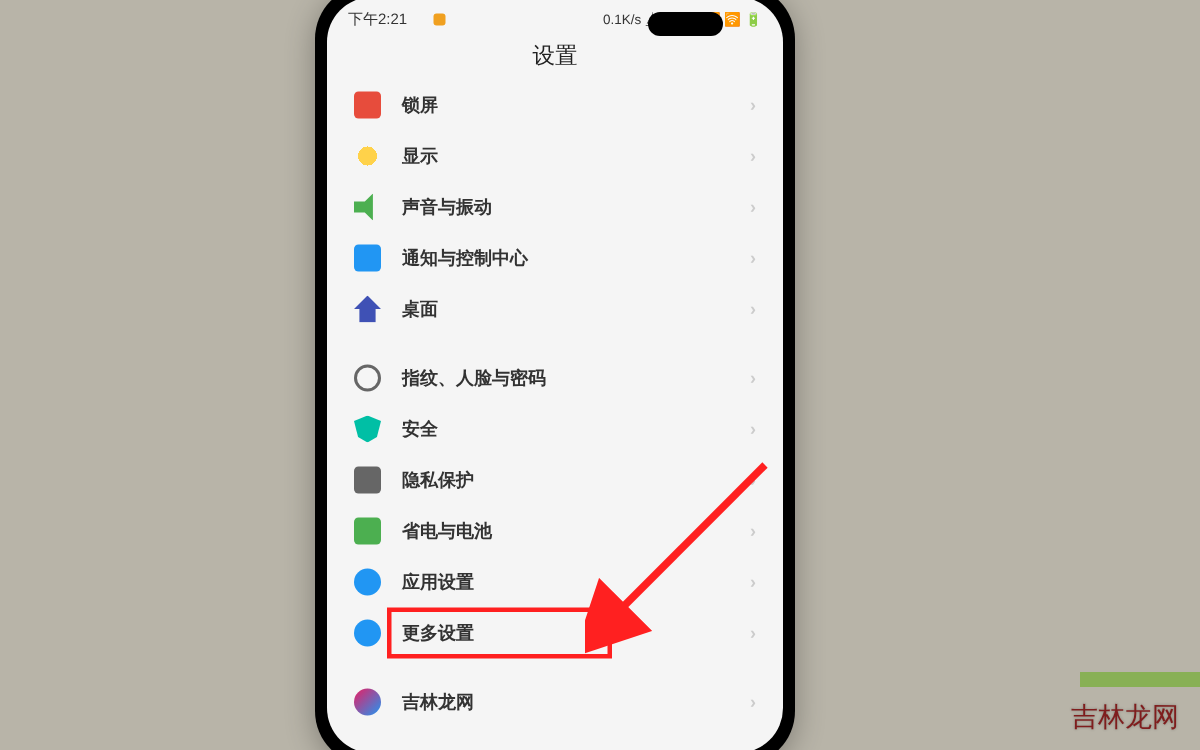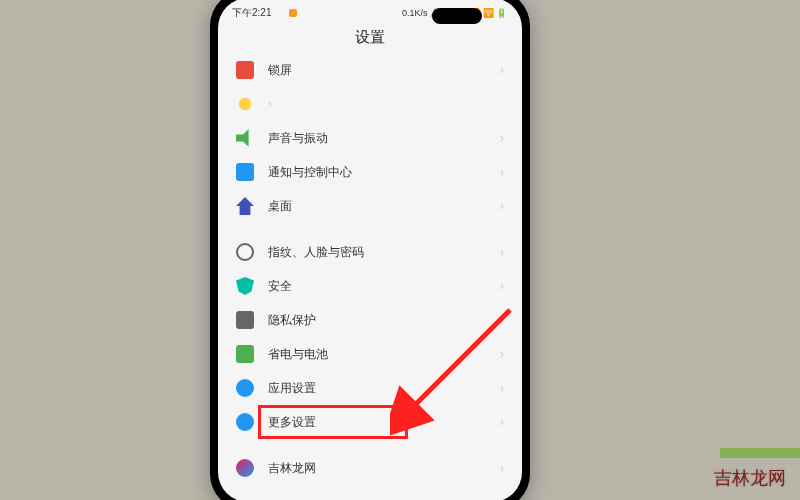--- a/index.html
+++ b/index.html
@@ -63,20 +63,21 @@
       padding: 4px 0 6px 0;
     }
     .settings-list {
       padding: 0 6px;
     }
     .settings-item {
       display: flex;
       align-items: center;
       padding: 8px 12px;
       position: relative;
+      font-weight: bold;
     }
     .settings-item.spacer-before { margin-top: 12px; }
     .item-icon {
       width: 18px;
       height: 18px;
       margin-right: 14px;
       border-radius: 3px;
       flex-shrink: 0;
     }
     .item-label {
@@ -157,20 +158,21 @@
       <div class="page-title">设置</div>
 
       <div class="settings-list" id="settings-list">
           <div class="settings-item">
             <div class="item-icon ic-red"></div>
             <div class="item-label">锁屏</div>
             <div class="chevron">›</div>
           </div>
           <div class="settings-item">
             <div class="item-icon ic-sun"></div>
+            <div class="item-label">显示</div>
             <div class="chevron">›</div>
           </div>
           <div class="settings-item">
             <div class="item-icon ic-speaker"></div>
             <div class="item-label">声音与振动</div>
             <div class="chevron">›</div>
           </div>
           <div class="settings-item">
             <div class="item-icon ic-notif"></div>
             <div class="item-label">通知与控制中心</div>

